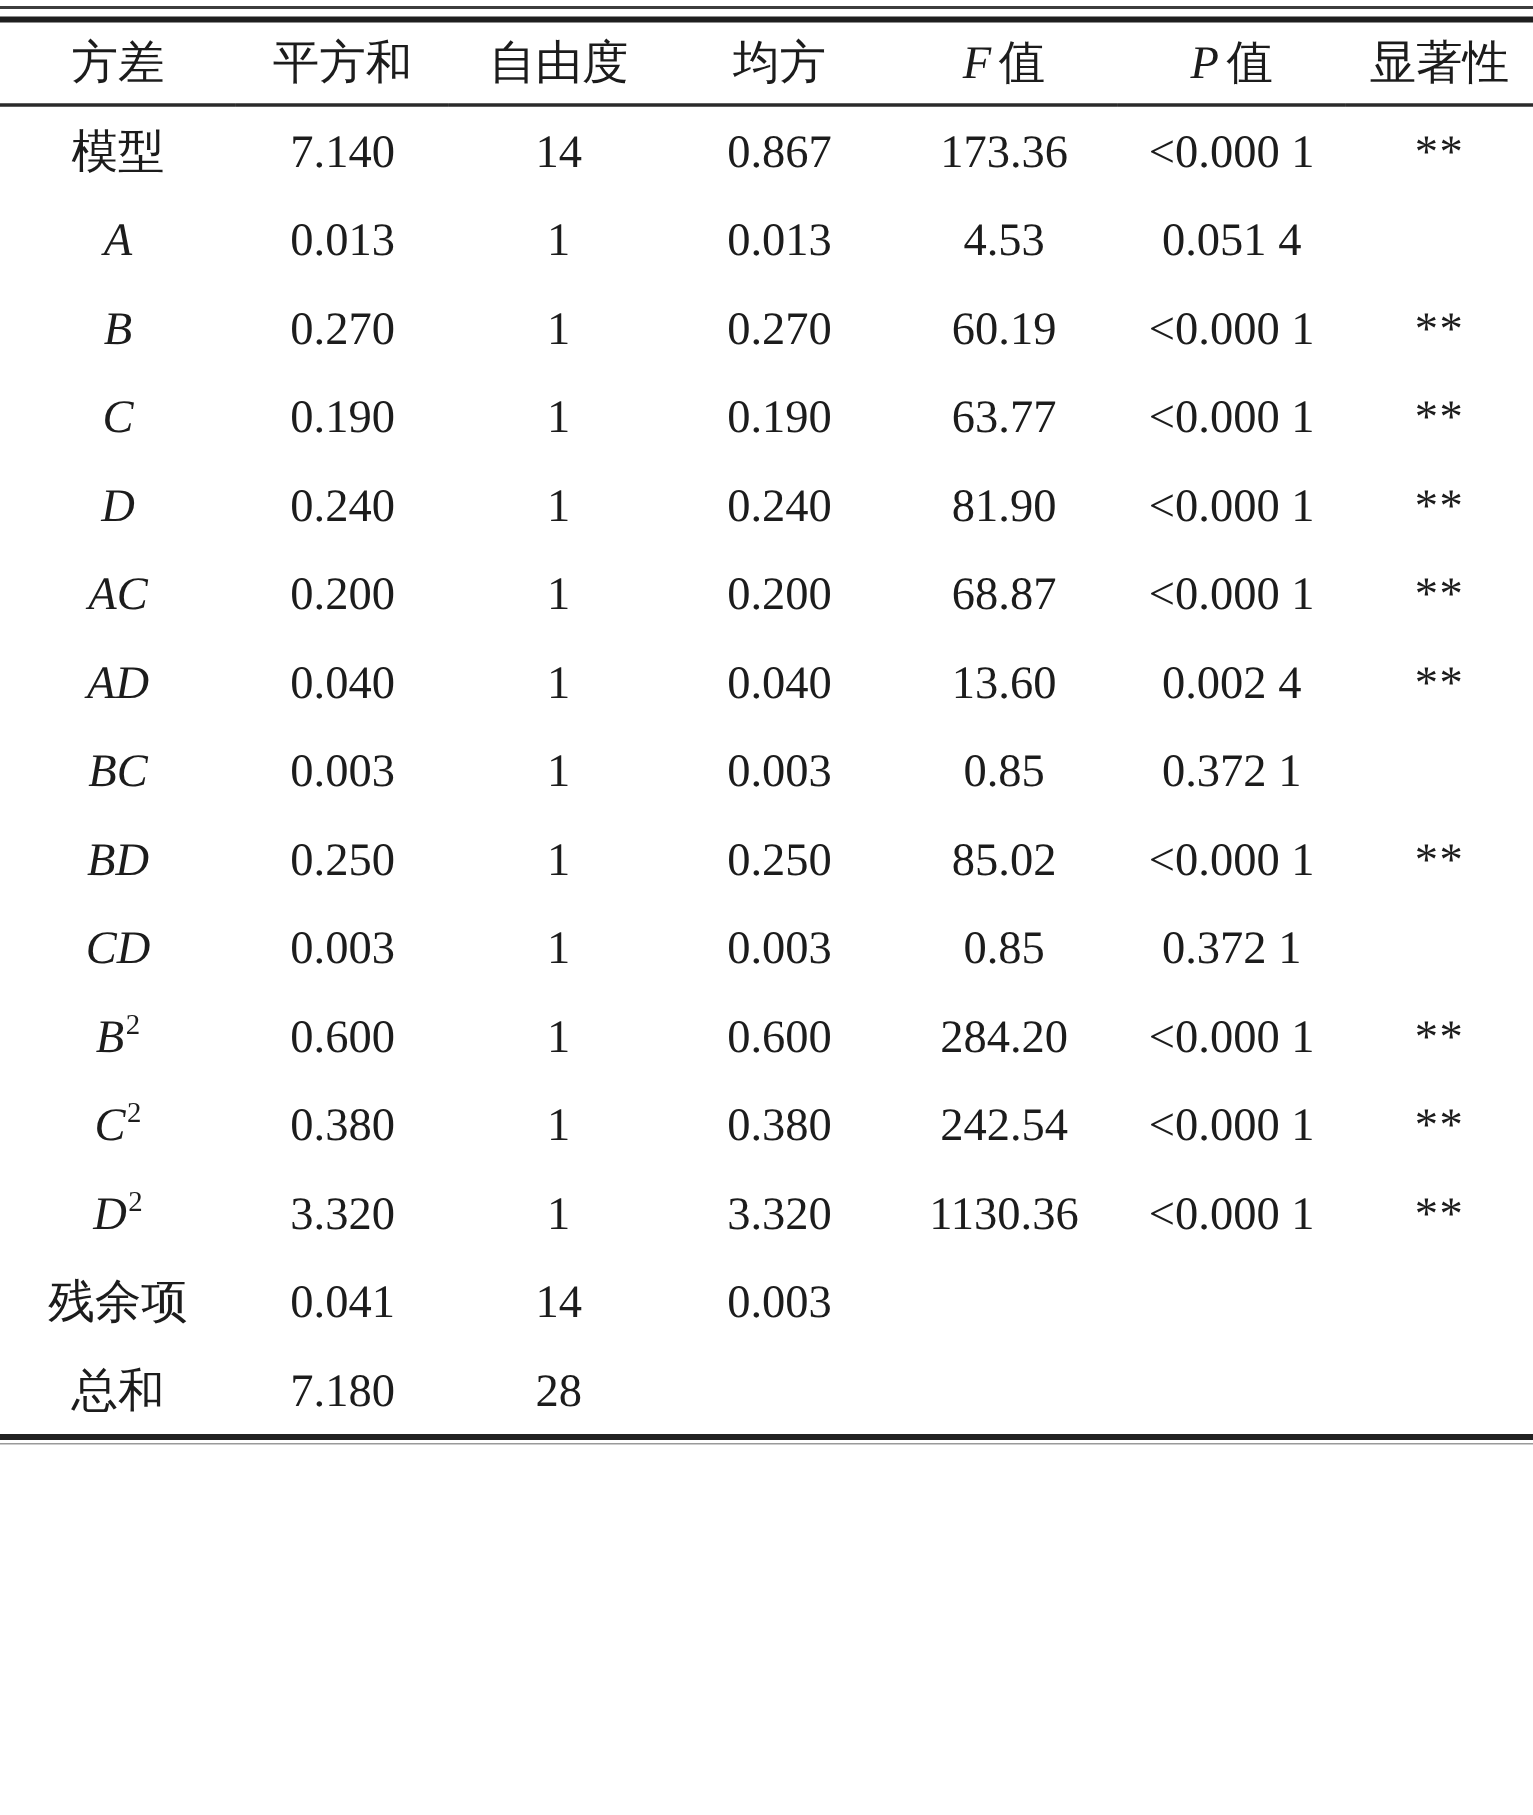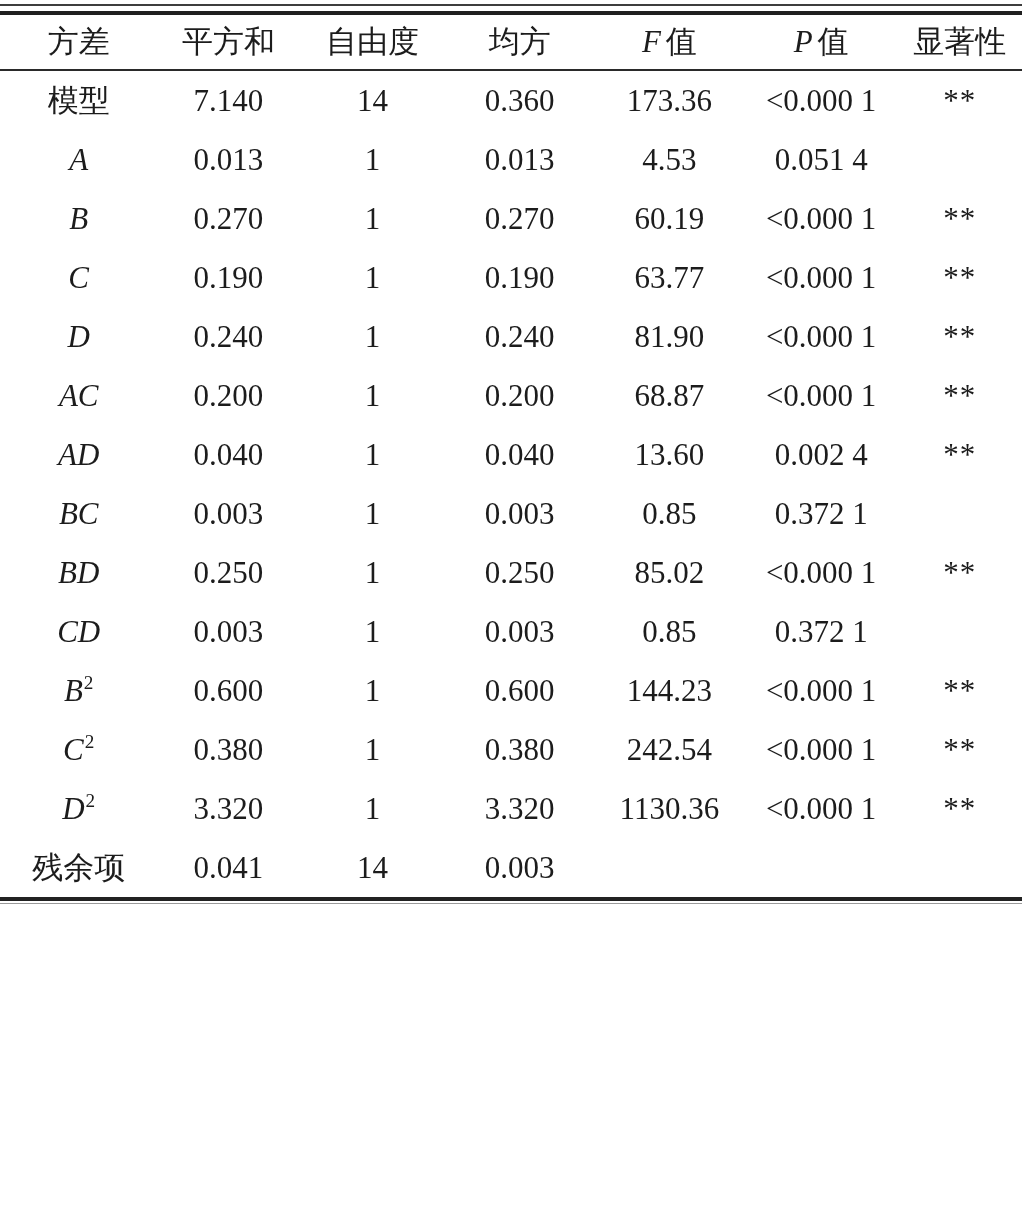--- a/index.html
+++ b/index.html
@@ -104,21 +104,21 @@
         <th><i>F</i><span>值</span></th>
         <th><i>P</i><span>值</span></th>
         <th><i></i><span>显著性</span></th>
       </tr>
     </thead>
     <tbody>
         <tr>
           <td>模型</td>
           <td>7.140</td>
           <td>14</td>
-          <td>0.360</td>
+          <td>0.867</td>
           <td>173.36</td>
           <td>&lt;0.000 1</td>
           <td class="sig-cell">**</td>
         </tr>
         <tr>
           <td><i>A</i></td>
           <td>0.013</td>
           <td>1</td>
           <td>0.013</td>
           <td>4.53</td>
@@ -195,21 +195,21 @@
           <td>0.003</td>
           <td>0.85</td>
           <td>0.372 1</td>
           <td class="sig-cell"></td>
         </tr>
         <tr>
           <td><i>B</i><sup>2</sup></td>
           <td>0.600</td>
           <td>1</td>
           <td>0.600</td>
-          <td>144.23</td>
+          <td>284.20</td>
           <td>&lt;0.000 1</td>
           <td class="sig-cell">**</td>
         </tr>
         <tr>
           <td><i>C</i><sup>2</sup></td>
           <td>0.380</td>
           <td>1</td>
           <td>0.380</td>
           <td>242.54</td>
           <td>&lt;0.000 1</td>
@@ -226,19 +226,28 @@
         </tr>
         <tr>
           <td>残余项</td>
           <td>0.041</td>
           <td>14</td>
           <td>0.003</td>
           <td></td>
           <td></td>
           <td class="sig-cell"></td>
         </tr>
+        <tr>
+          <td>总和</td>
+          <td>7.180</td>
+          <td>28</td>
+          <td></td>
+          <td></td>
+          <td></td>
+          <td class="sig-cell"></td>
+        </tr>
       </tbody>
   </table>
 
   <div class="rule-bottom"></div>
   <div class="rule-bottom-shadow"></div>
 
 </div>
 
 </body></html>

